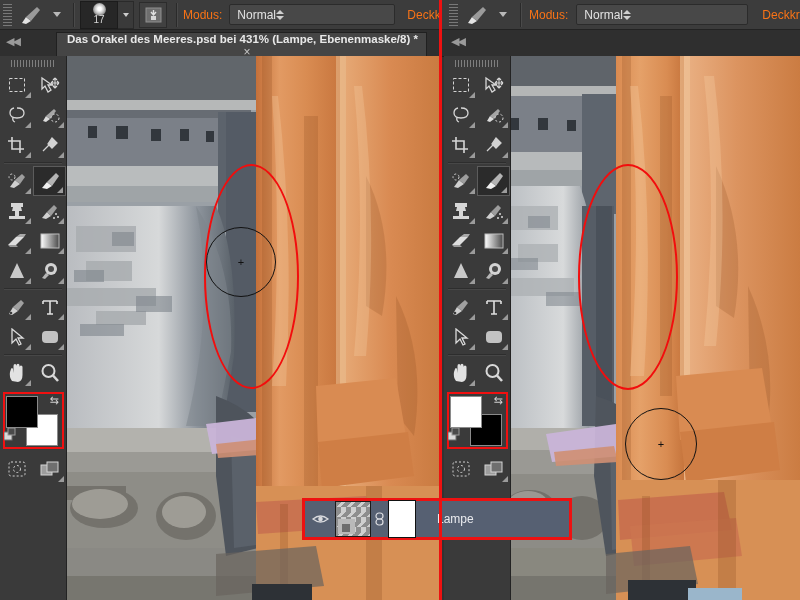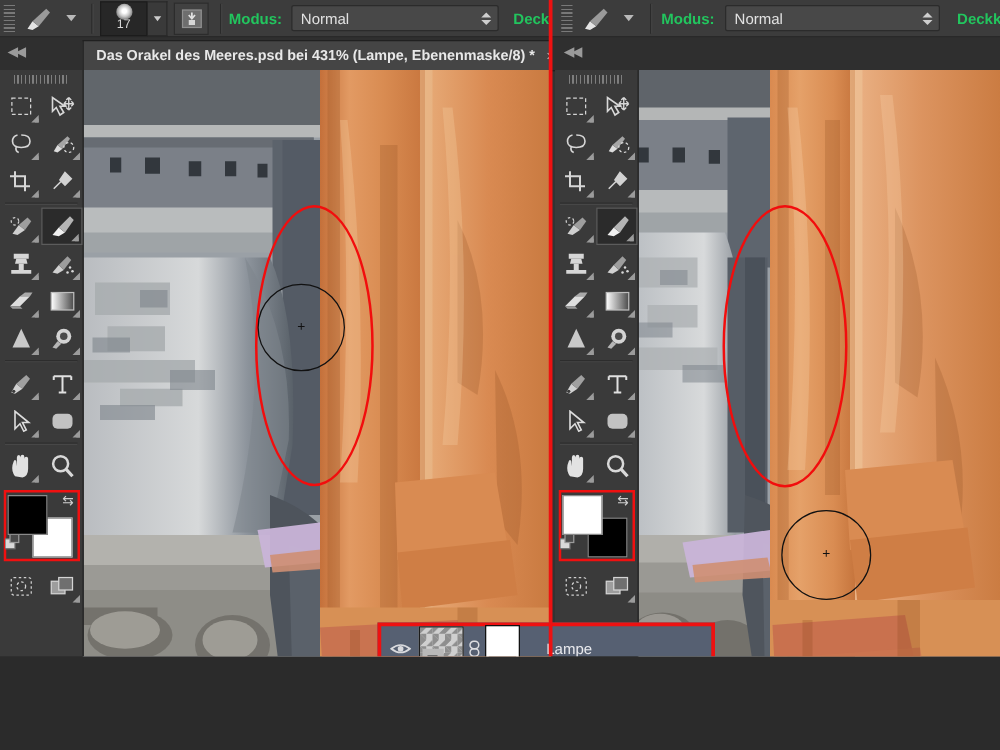--- a/index.html
+++ b/index.html
@@ -1,19 +1,19 @@
 <!DOCTYPE html>
 <html><head>
 <meta charset="utf-8">
 <style>
   html,body{margin:0;padding:0;background:#2b2b2b;}
   body{width:800px;height:600px;overflow:hidden;
        font-family:"Liberation Sans",sans-serif;
        -webkit-font-smoothing:antialiased;}
-  .app{position:relative;width:800px;height:525px;overflow:hidden;background:#333;}
+  .app{position:relative;width:800px;height:600px;overflow:hidden;background:#333;}
 
   
   .optbar{position:absolute;top:0;height:30px;background:#3c3c3c;
           border-bottom:1px solid #232323;display:flex;align-items:center;
           box-sizing:border-box;overflow:hidden;}
   .optbar.left{left:0;width:441px;}
   .optbar.right{left:441px;width:359px;}
 
   .grip-v{width:9px;height:22px;margin:0 4px 0 3px;flex:none;
           background:repeating-linear-gradient(to bottom,#8d8d8d 0 1px,transparent 1px 3px);
@@ -32,23 +32,23 @@
              flex:none;position:relative;}
   .brushdot{width:13px;height:13px;border-radius:50%;margin-top:1px;
             background:radial-gradient(circle at 50% 45%,#fff 18%,#c8c8c8 45%,#6b6b6b 78%,#3a3a3a 100%);}
   .brushsize .num{font-size:10px;color:#d6d6d6;line-height:10px;margin-top:-1px;}
   .spin{width:15px;height:26px;background:#3a3a3a;border:1px solid #2a2a2a;border-left:none;
         display:flex;align-items:center;justify-content:center;flex:none;}
 
   .tabletbtn{width:26px;height:24px;background:#414141;border:1px solid #2c2c2c;
              display:flex;align-items:center;justify-content:center;flex:none;margin-left:5px;}
 
-  .lbl{color:#22c55e;font-size:12px;white-space:nowrap;flex:none;font-weight:bold;}
+  .lbl{color:#f97316;font-size:12px;white-space:nowrap;flex:none;}
   .combo{height:21px;background:#484848;border:1px solid #2b2b2b;border-radius:2px;
-         display:flex;align-items:center;justify-content:space-between;padding:0 5px 0 7px;
+         display:flex;align-items:center;padding:0 5px 0 7px;
          color:#e2e2e2;font-size:12px;flex:none;box-sizing:border-box;}
   .updown{display:flex;flex-direction:column;gap:2px;align-items:center;}
   .u{width:0;height:0;border-left:4px solid transparent;border-right:4px solid transparent;border-bottom:4px solid #cfcfcf;}
   .d{width:0;height:0;border-left:4px solid transparent;border-right:4px solid transparent;border-top:4px solid #cfcfcf;}
 
   
   .tabstrip{position:absolute;top:30px;height:26px;background:#2f2f2f;
             border-bottom:1px solid #1f1f1f;overflow:hidden;}
   .tabstrip.left{left:0;width:441px;}
   .tabstrip.right{left:441px;width:359px;}
@@ -143,21 +143,21 @@
           <i class="u"></i>
           <i class="d"></i>
         </span>
     </div>
     <div class="lbl" style="margin-left:12px;">Deckkr.:</div>
 
   </div>
 
   <div class="tabstrip left">
     <div class="collapse">◀◀</div>
-    <div class="doctab" style="left:66px;">
+    <div class="doctab" style="left:56px;flex-direction:column;">
       <span>Das Orakel des Meeres.psd bei 431% (Lampe, Ebenenmaske/8) *</span>
       <span class="x">×</span>
     </div>
   </div>
 
   <div class="canvas" style="left:66px;top:56px;width:375px;height:544px;">
     <svg width="375" height="544" viewBox="0 0 375 544">
       <defs>
         <linearGradient id="robeL" x1="0" y1="0" x2="1" y2="0">
           <stop offset="0" stop-color="#c4703a"></stop>

